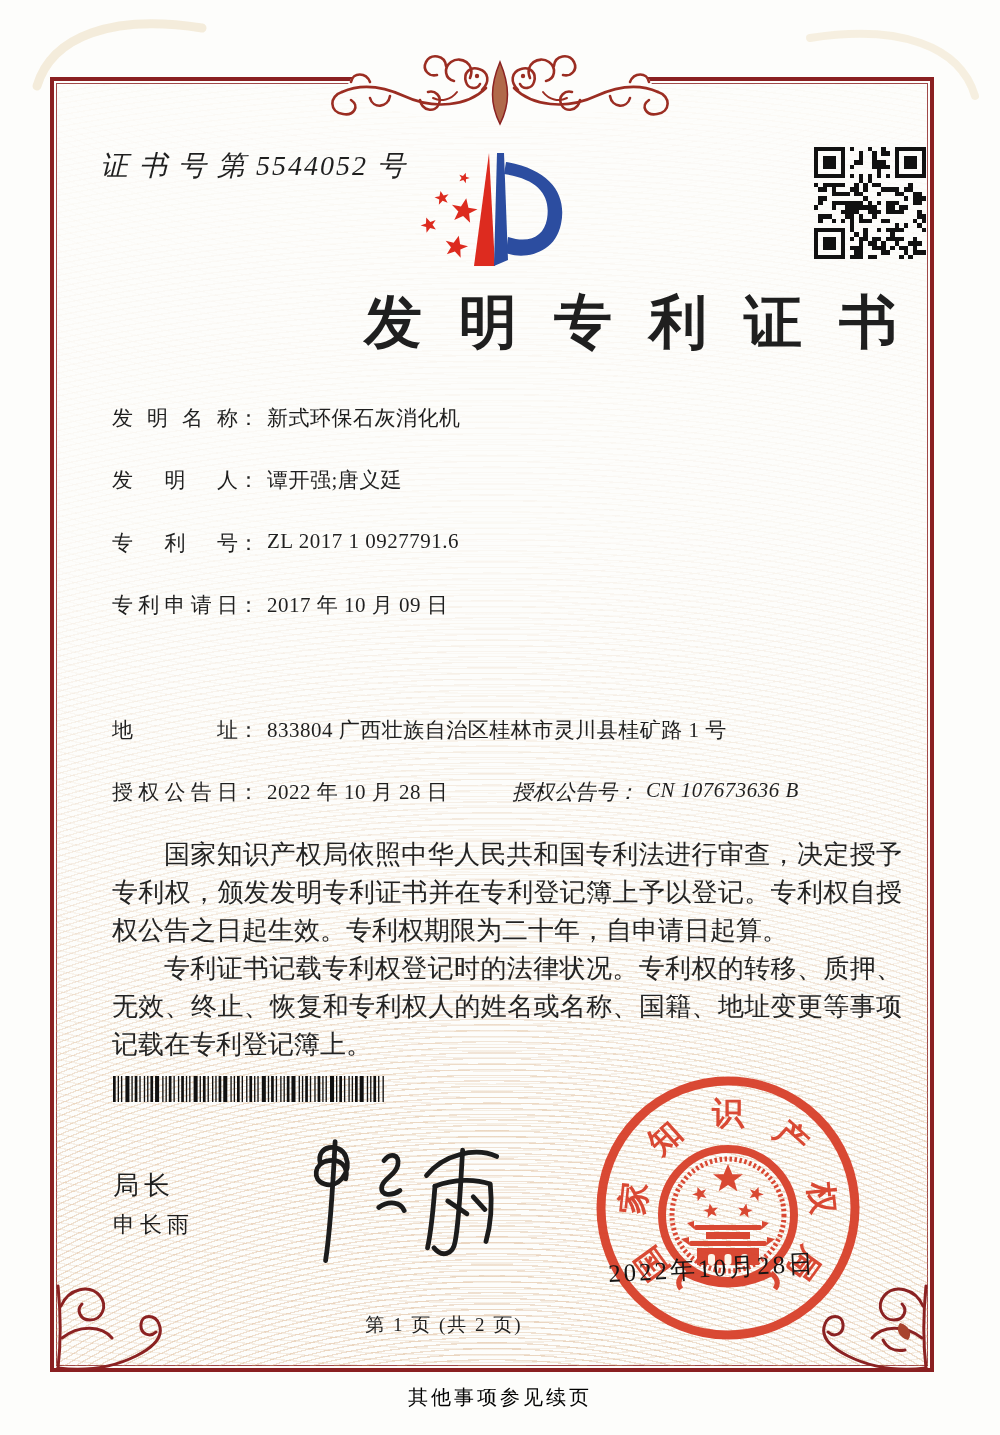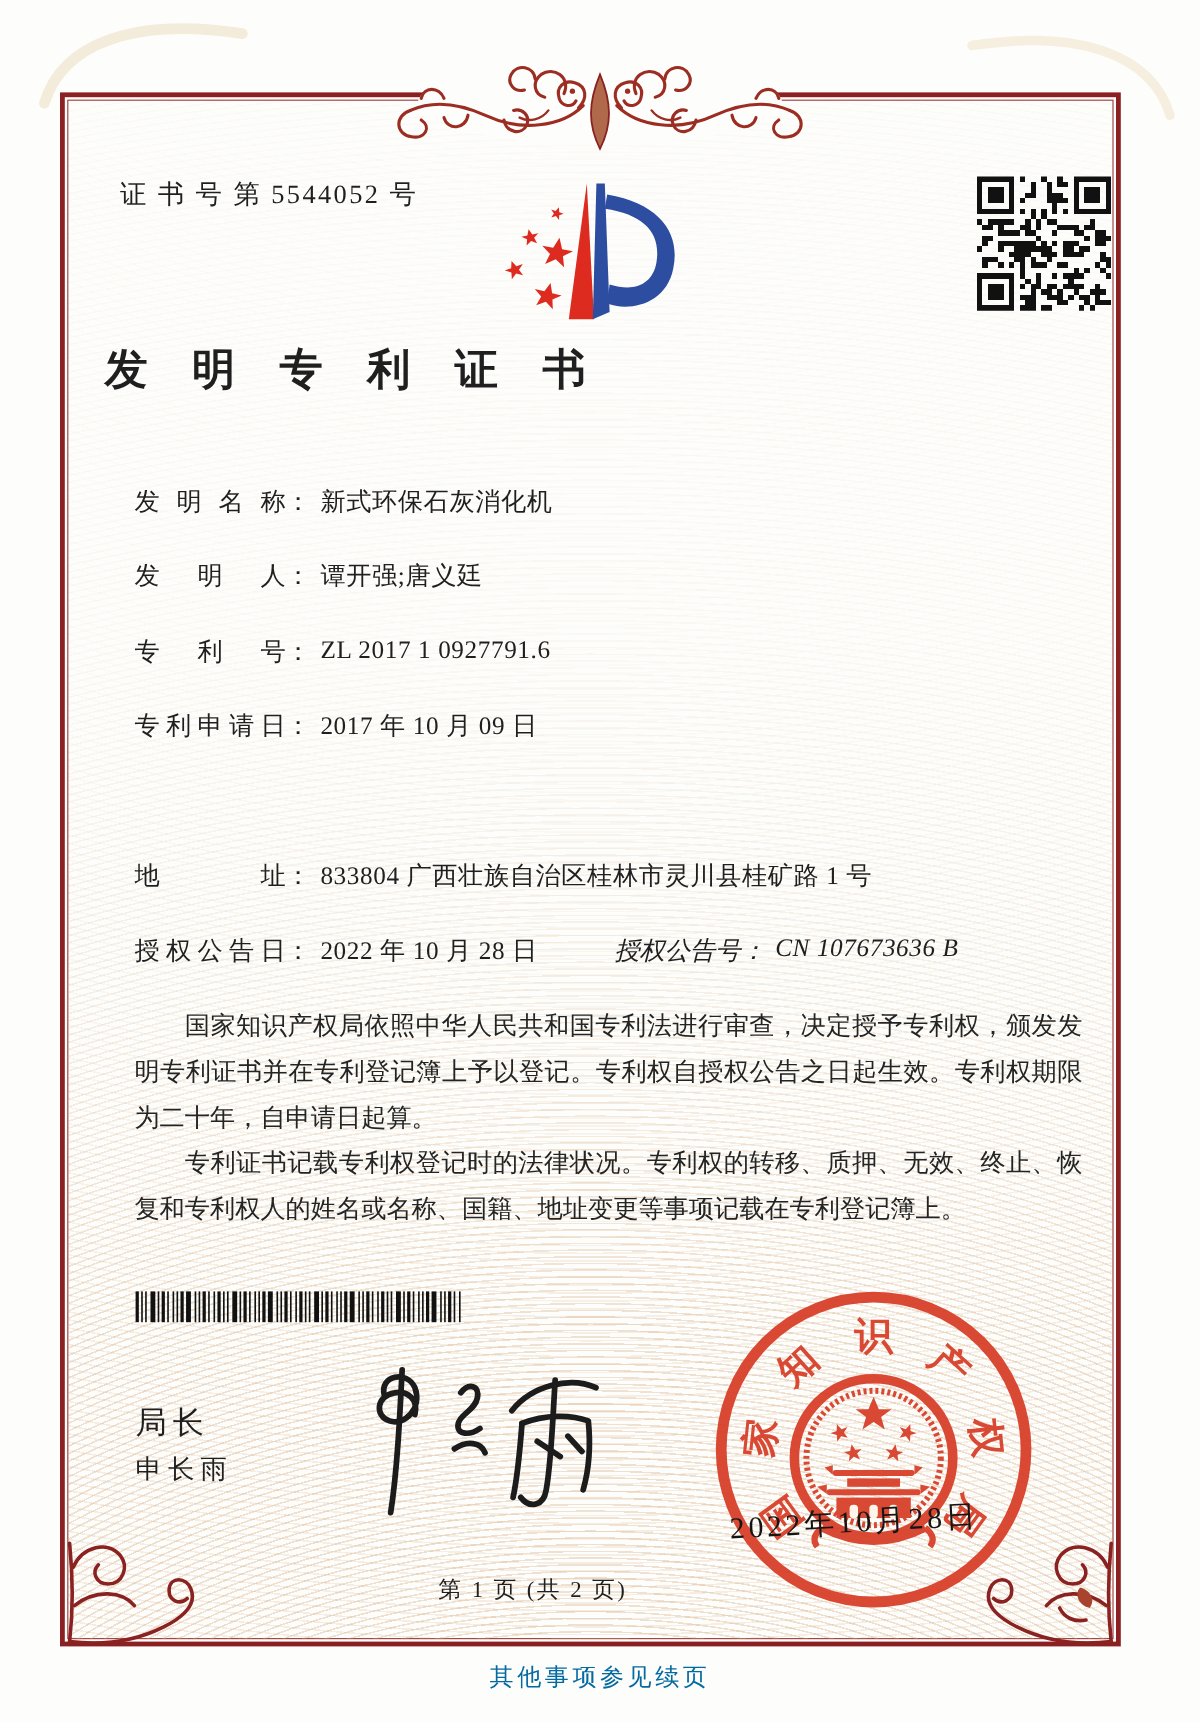--- a/index.html
+++ b/index.html
@@ -13,49 +13,49 @@
   
   .waves{position:absolute;left:56px;top:83px;width:872px;height:1283px;
     background:
       repeating-radial-gradient(120% 70% at 50% 140%, rgba(208,158,108,.30) 0 1.5px, rgba(0,0,0,0) 1.5px 6.5px),
       repeating-radial-gradient(150% 90% at 50% -50%, rgba(208,158,108,.16) 0 1.5px, rgba(0,0,0,0) 1.5px 7.5px);
     -webkit-mask-image:linear-gradient(to bottom, rgba(0,0,0,.10) 0%, rgba(0,0,0,.16) 35%, rgba(0,0,0,.55) 62%, rgba(0,0,0,.95) 80%, #000 100%);
     mask-image:linear-gradient(to bottom, rgba(0,0,0,.10) 0%, rgba(0,0,0,.16) 35%, rgba(0,0,0,.55) 62%, rgba(0,0,0,.95) 80%, #000 100%);}
 
   .corner-faint{position:absolute;opacity:.5;}
 
-  .cert-no{position:absolute;left:100px;top:147px;font-size:22px;letter-spacing:2px;}
+  .cert-no{position:absolute;left:100px;top:147px;font-size:28px;letter-spacing:2px;font-style:italic;}
   .logo{position:absolute;left:400px;top:140px;width:200px;height:150px;}
   .qr{position:absolute;left:814px;top:147px;width:112px;height:112px;}
 
-  .title{position:absolute;left:50px;top:284px;width:884px;text-align:left;
-    font-size:36px;font-weight:600;letter-spacing:37px;text-indent:37px;white-space:nowrap;}
+  .title{position:absolute;left:50px;top:284px;width:884px;text-align:right;
+    font-size:58px;font-weight:600;letter-spacing:37px;text-indent:37px;white-space:nowrap;}
 
   .frow{position:absolute;left:112px;font-size:21px;white-space:nowrap;}
   .f-label{display:inline-block;width:126px;text-align:justify;text-align-last:justify;vertical-align:top;}
   .f-colon{display:inline-block;vertical-align:top;}
   .f-value{display:inline-block;margin-left:8px;vertical-align:top;letter-spacing:.5px;}
   .grant-no-group{position:absolute;left:400px;top:0;white-space:nowrap;font-style:italic;}
 
-  .body-text{position:absolute;left:112px;top:836px;width:790px;font-size:21px;line-height:38px;
+  .body-text{position:absolute;left:112px;top:836px;width:790px;font-size:26px;line-height:38px;
     text-align:justify;color:#242424;}
   .body-text p{margin:0;text-indent:2em;}
 
   .barcode{position:absolute;left:112px;top:1076px;width:278px;height:26px;}
 
   .signoff-title{position:absolute;left:113px;top:1168px;font-size:26px;letter-spacing:5px;}
   .signoff-name{position:absolute;left:113px;top:1210px;font-size:22px;letter-spacing:5px;}
   .signature{position:absolute;left:265px;top:1130px;width:255px;height:140px;}
 
   .seal{position:absolute;left:592px;top:1072px;width:272px;height:272px;opacity:.95;}
   .seal-date{position:absolute;left:608px;top:1250px;width:270px;font-size:25px;letter-spacing:3px;
     color:#151515;transform:rotate(-3deg);z-index:5;white-space:nowrap;}
 
   .page-info{position:absolute;left:50px;top:1312px;width:788px;text-align:center;font-size:19px;letter-spacing:2px;}
-  .continuation{position:absolute;left:0;top:1384px;width:1000px;text-align:center;font-size:20px;letter-spacing:3px;color:#0369a1;}
+  .continuation{position:absolute;left:0;top:1384px;width:1000px;text-align:center;font-size:20px;letter-spacing:3px;color:#000000;}
 
   .dragon-ornament{position:absolute;left:318px;top:40px;width:364px;height:92px;}
   .flourish-br{position:absolute;left:810px;top:1278px;width:122px;height:96px;}
   .flourish-bl{position:absolute;left:52px;top:1278px;width:122px;height:96px;transform:scaleX(-1);}
 </style>
 </head>
 <body>
 
 <div class="page">
 

